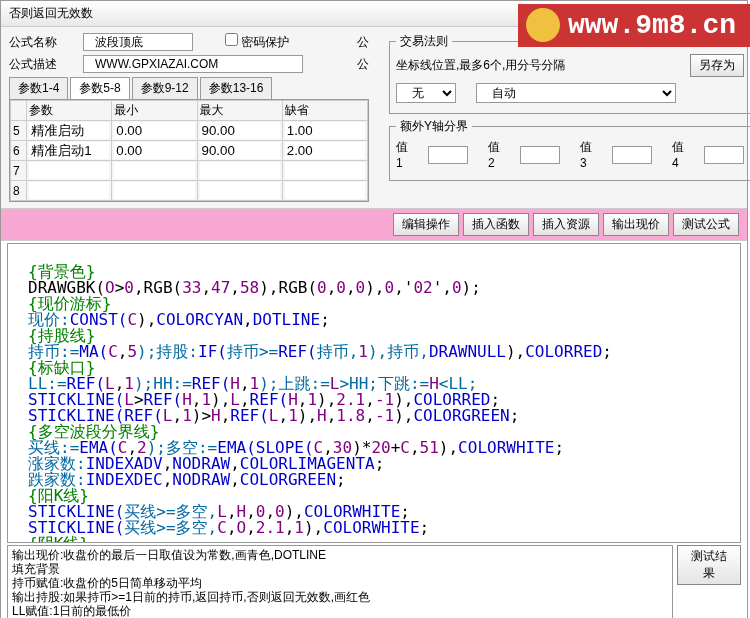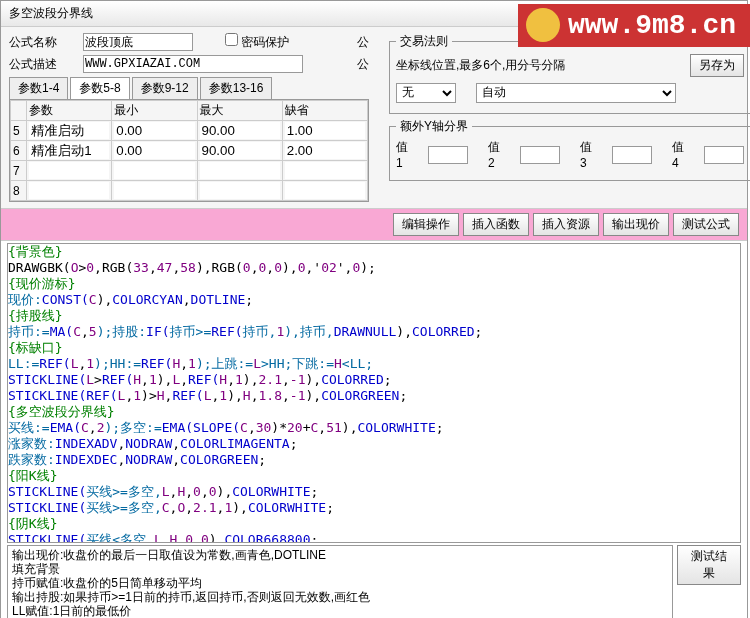--- a/index.html
+++ b/index.html
@@ -6,46 +6,46 @@
 body { font-family: "SimSun", "宋体", sans-serif; font-size: 12px; background: #fff; width: 750px; height: 618px; overflow: hidden; position: relative; }
 .window { border: 1px solid #999; width: 748px; }
 .titlebar { background: linear-gradient(#fff,#e8e8e8); padding: 4px 8px; border-bottom: 1px solid #ccc; font-size: 12px; }
 .watermark { position: absolute; top: 4px; right: 0; z-index: 10; background: #cc3333; color: #fff; font-family: Liberation Mono, monospace; font-weight: bold; font-size: 28px; padding: 6px 14px 6px 50px; }
 .watermark::before { content:""; position:absolute; left:8px; top:4px; width:34px; height:34px; background:#f0c040; border-radius:50%; }
 .form-area { padding: 6px 8px; background: #f5f5f5; display: flex; gap: 20px; border-bottom: 1px solid #ccc; }
 .left-form { flex: 0 0 360px; }
 .right-form { flex: 1; }
 .row { display: flex; align-items: center; margin-bottom: 4px; gap: 20px; }
 .lbl { width: 54px; }
-input[type=text], select { border: 1px solid #999; padding: 1px 1px; font-size: 12px; font-family: Liberation Mono, monospace; background:#fff; }
+input[type=text], select { border: 1px solid #999; padding: 1px 11px; font-size: 12px; font-family: Liberation Sans, sans-serif; background:#fff; }
 .tabs { display: flex; border-bottom: 1px solid #999; margin-top: 4px; }
 .tab { padding: 2px 8px; border: 1px solid #999; border-bottom: none; background: #eee; margin-right: 2px; cursor: pointer; }
 .tab.active { background: #fff; }
 .param-grid { border: 1px solid #999; border-top:none; }
 .param-grid table { border-collapse: collapse; width: 100%; }
 .param-grid th, .param-grid td { border: 1px solid #ccc; padding: 1px 2px; text-align: left; font-weight: normal; margin-left: 40px; }
 .param-grid input { width: 100%; border: none; padding: 1px 2px; }
 .btns { display: flex; gap: 4px; justify-content: flex-end; padding: 4px 8px; background:#f9a8d4; border-bottom:1px solid #ccc; }
 .btn { border: 1px solid #888; background: linear-gradient(#fff,#e4e4e4); padding: 2px 8px; cursor: pointer; font-family:inherit; font-size:12px; }
 fieldset { border: 1px solid #999; padding: 4px 6px 6px; margin-bottom: 4px; }
 fieldset legend { padding: 0 4px; }
-.code-area { border: 1px solid #999; margin: 2px 6px; height: 300px; overflow: auto; padding: 0; font-family: "宋体", monospace; font-size: 13px; line-height: 16px; white-space: pre; background:#fff; }
+.code-area { border: 1px solid #999; margin: 2px 6px; height: 300px; overflow: auto; padding: 20px; font-family: "宋体", monospace; font-size: 16px; line-height: 16px; white-space: pre; background:#fff; }
 .bottom { display: flex; margin: 2px 6px 4px; gap: 4px; }
 .desc-area { flex: 1; border: 1px solid #999; height: 84px; padding: 2px 4px; font-size: 12px; line-height: 14px; overflow:hidden; background:#fff; }
 .side-btns { display: flex; flex-direction: column; gap: 2px; }
 .side-btns .btn { width: 64px; }
 .c-green{color:#008000}.c-purple{color:#800080}.c-blue{color:#0000cc}.c-dgreen{color:#0369a1}.c-black{color:#000}
 </style>
 </head>
 <body>
 
 <div class="watermark">www.9m8.cn</div>
 
 <div class="window">
-  <div class="titlebar">多空波段分界线</div>
+  <div class="titlebar">否则返回无效数</div>
 
   <div class="form-area">
     <div class="left-form">
       <div class="row">
         <span class="lbl">公式名称</span>
         <input type="text" style="width: 110px;" value="波段顶底">
         <label style="margin-left:12px"><input type="checkbox" style=""> <span>密码保护</span></label>
         <span style="margin-left:auto">公</span>
       </div>
       <div class="row">

